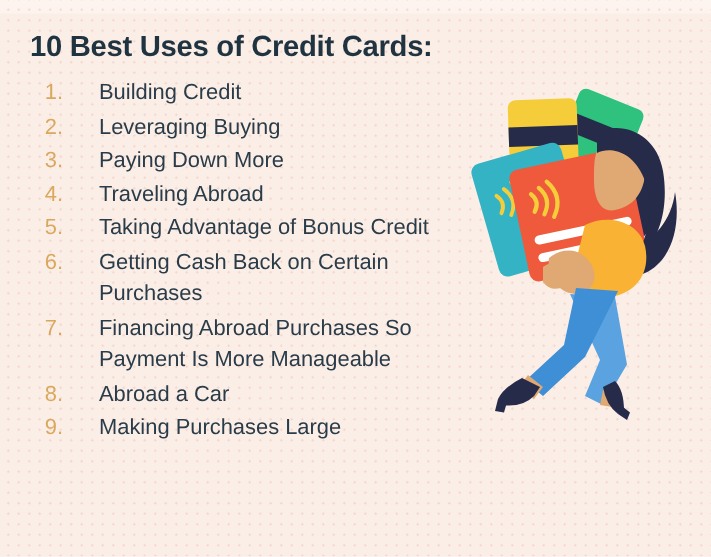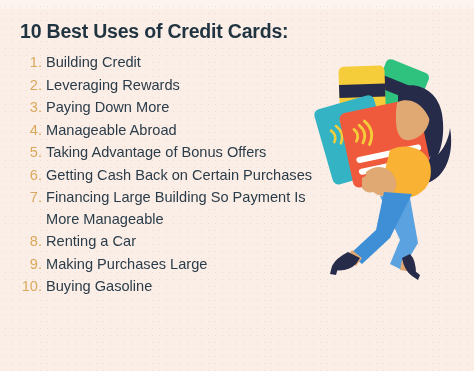--- a/index.html
+++ b/index.html
@@ -82,20 +82,21 @@
     width: 22px;
     text-align: right;
     color: #d9a85c;
     padding-right: 4px;
     font-size: 14.6px;
   }
 
   .item-label {
     flex: 1 1 auto;
     color: #2a3c49;
+    margin-left: 20px;
   }
 
   
   #illustration {
     position: absolute;
     left: 306px;
     top: 58px;
     width: 168px;
     height: 230px;
   }
@@ -120,62 +121,58 @@
 
     <ul id="uses-list">
 
       <li class="list-item">
         <span class="item-number">1.</span>
         <span class="item-label">Building Credit</span>
       </li>
 
       <li class="list-item">
         <span class="item-number">2.</span>
-        <span class="item-label">Leveraging Rewards</span>
+        <span class="item-label">Leveraging Buying</span>
       </li>
 
       <li class="list-item">
         <span class="item-number">3.</span>
         <span class="item-label">Paying Down More</span>
       </li>
 
       <li class="list-item">
         <span class="item-number">4.</span>
-        <span class="item-label">Manageable Abroad</span>
+        <span class="item-label">Traveling Abroad</span>
       </li>
 
       <li class="list-item">
         <span class="item-number">5.</span>
-        <span class="item-label">Taking Advantage of Bonus Offers</span>
+        <span class="item-label">Taking Advantage of Bonus Credit</span>
       </li>
 
       <li class="list-item">
         <span class="item-number">6.</span>
         <span class="item-label">Getting Cash Back on Certain Purchases</span>
       </li>
 
       <li class="list-item">
         <span class="item-number">7.</span>
-        <span class="item-label">Financing Large Building So Payment Is More Manageable</span>
+        <span class="item-label">Financing Abroad Purchases So Payment Is More Manageable</span>
       </li>
 
       <li class="list-item">
         <span class="item-number">8.</span>
-        <span class="item-label">Renting a Car</span>
+        <span class="item-label">Abroad a Car</span>
       </li>
 
       <li class="list-item">
         <span class="item-number">9.</span>
         <span class="item-label">Making Purchases Large</span>
       </li>
 
-      <li class="list-item">
-        <span class="item-number">10.</span>
-        <span class="item-label">Buying Gasoline</span>
-      </li>
 
     </ul>
 
     <div id="illustration">
       <svg viewBox="0 0 168 230" xmlns="http://www.w3.org/2000/svg">
 
         <g>
           <path d="M74 138 L104 140 L112 185 L96 212 L84 206 L94 182 Z" fill="#5aa2e0"></path>
         </g>
 

